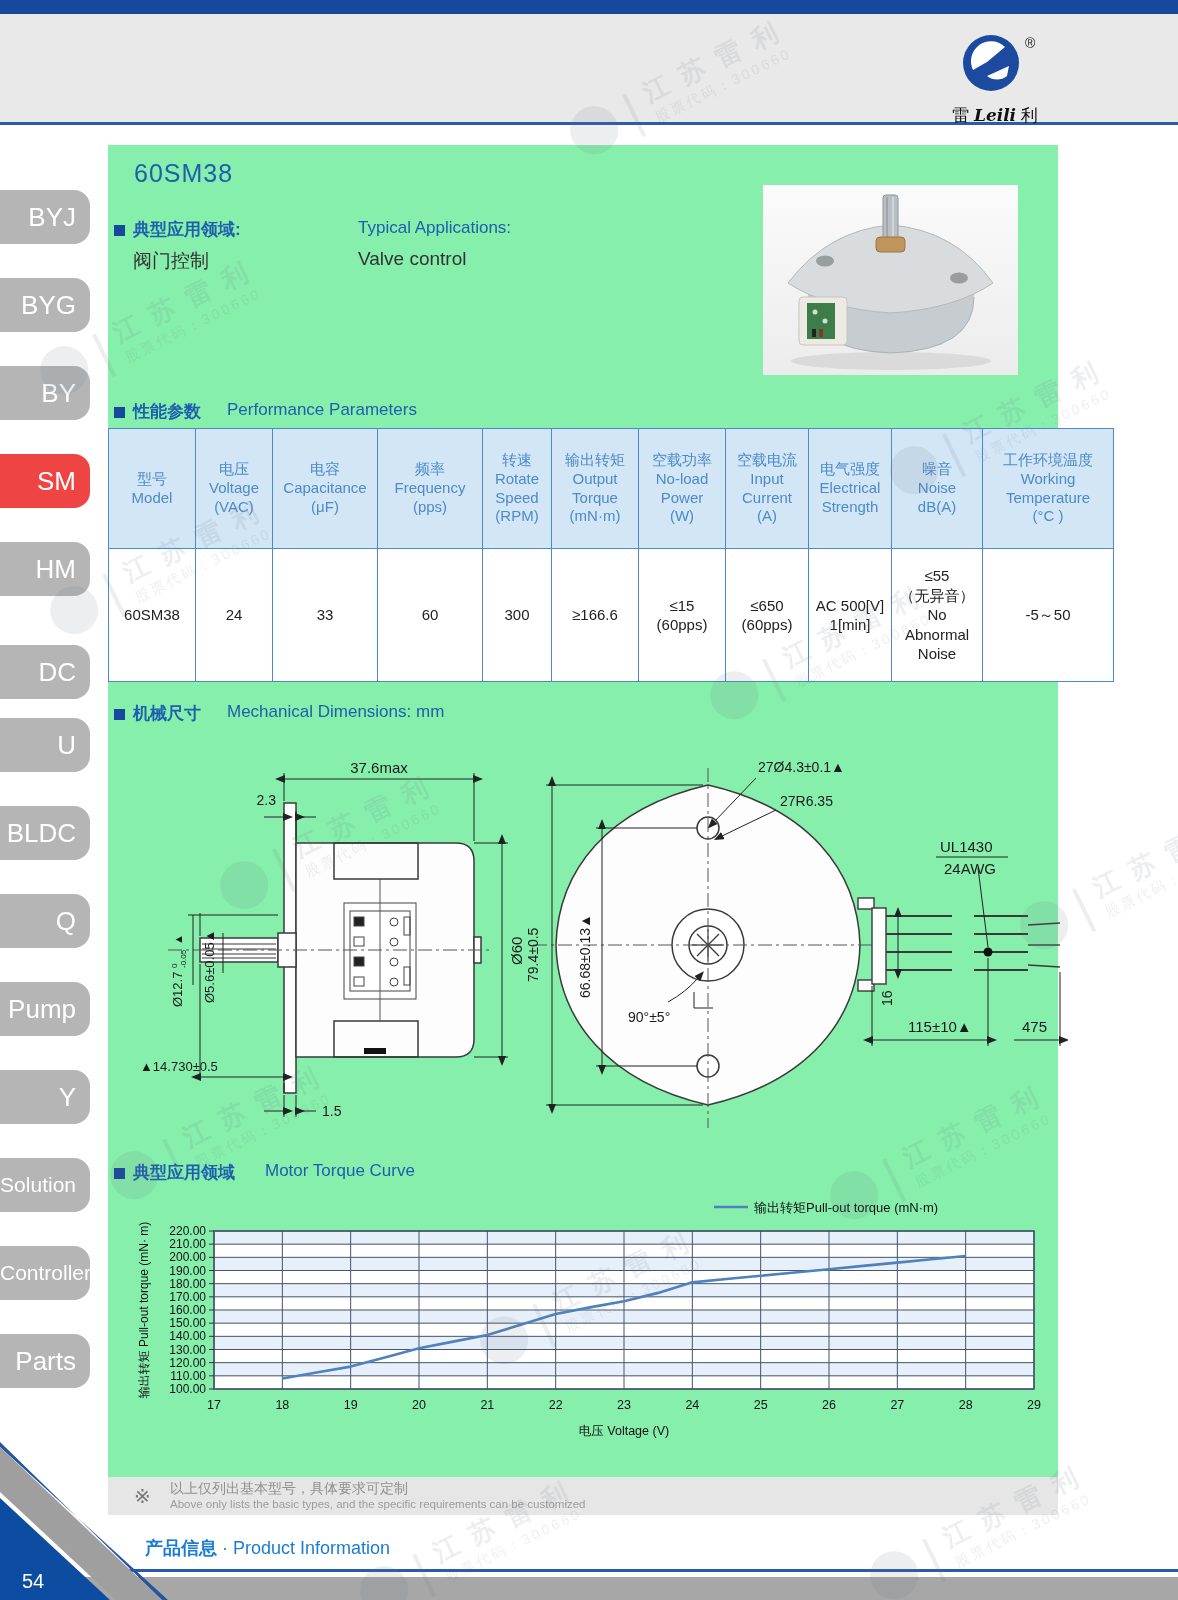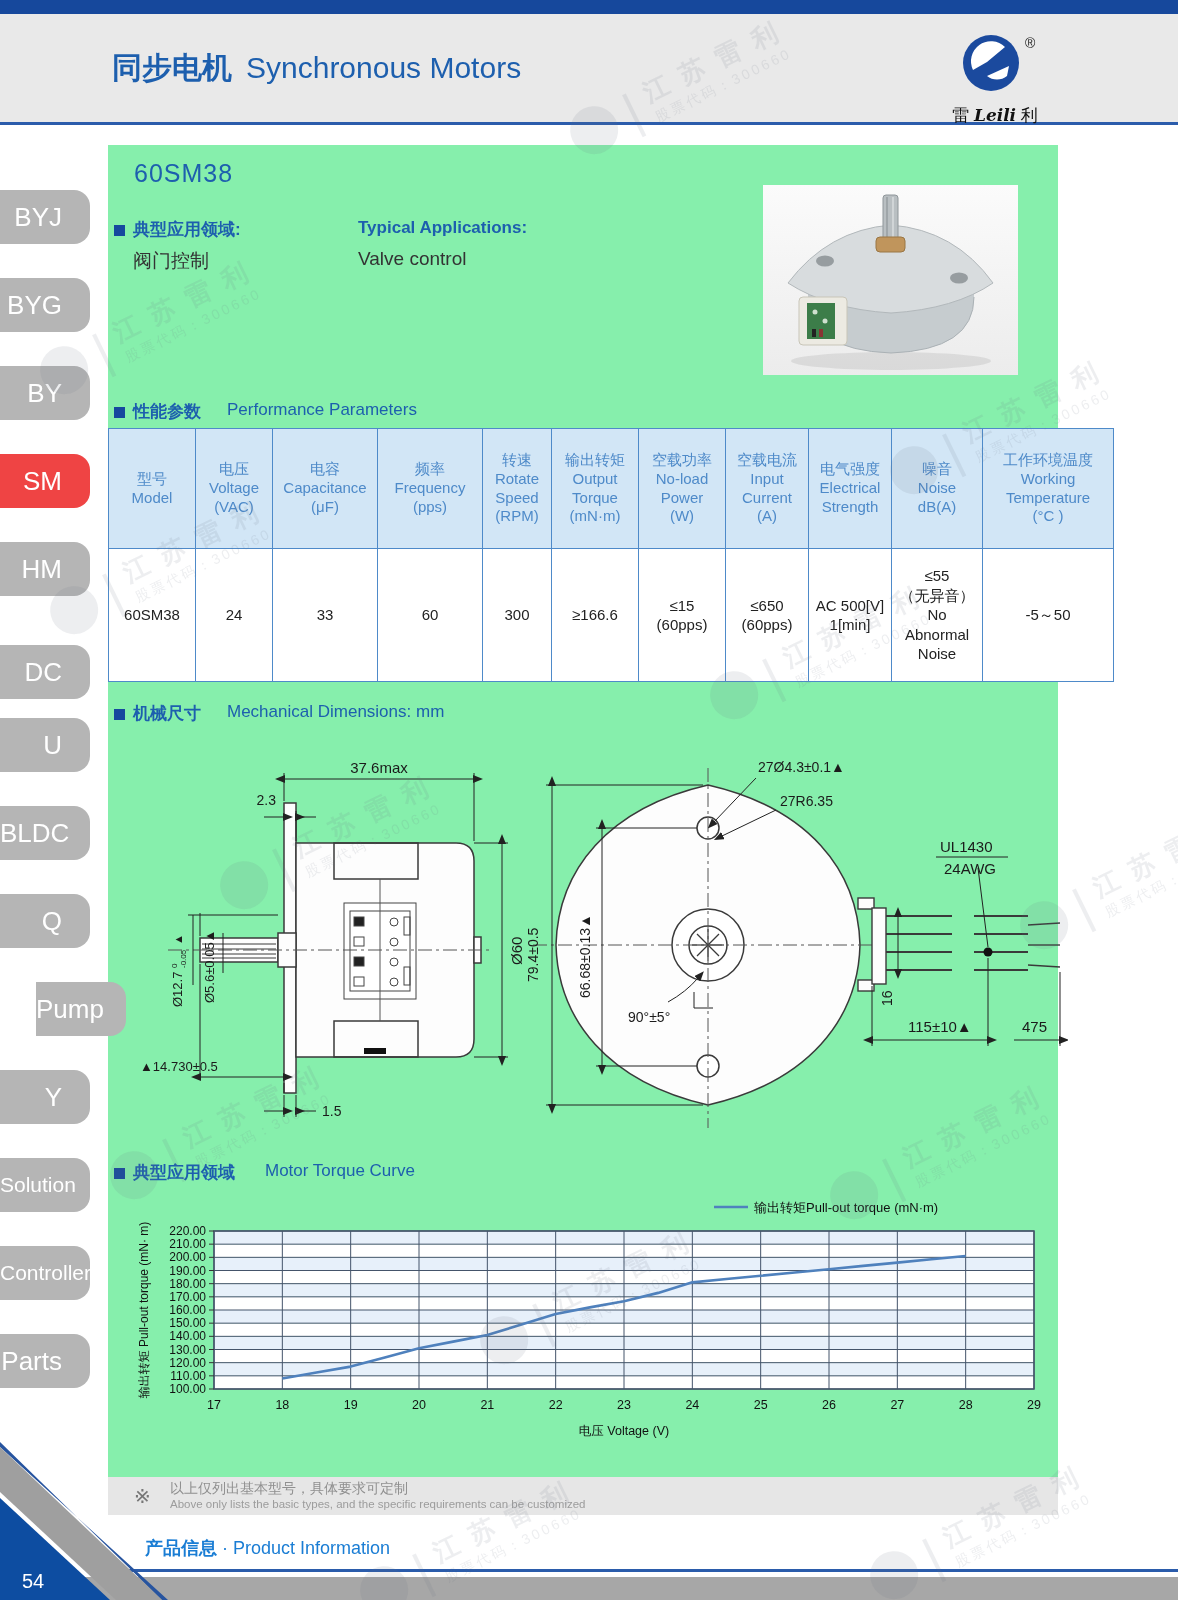--- a/index.html
+++ b/index.html
@@ -10,21 +10,21 @@
   .top-bar{position:absolute;left:0;top:0;width:1178px;height:14px;background:#16489c;z-index:2;}
   .header-band{position:absolute;left:0;top:14px;width:1178px;height:108px;background:#e9e9e9;
                border-bottom:3px solid #2b5cab;z-index:2;}
   .doc-title{position:absolute;left:112px;top:34px;font-size:30px;color:#1d5fae;}
   .doc-title .cn{font-weight:bold;margin-right:14px;}
   .logo{position:absolute;left:930px;top:18px;width:130px;text-align:center;}
   .logo .brand{font-size:17px;color:#111;margin-top:2px;}
   .logo .brand .script{font-family:"DejaVu Serif",serif;font-style:italic;font-weight:bold;}
   
   .side-item{position:absolute;left:0;width:90px;height:54px;line-height:54px;background:#b5b5b5;
-             color:#fff;text-align:right;padding-right:28px;box-sizing:border-box;
+             color:#fff;text-align:right;padding-right:14px;box-sizing:border-box;
              border-radius:0 16px 16px 0;font-size:26px;z-index:2;}
   .side-item.small{font-size:21px;}
   .side-item.active{background:#ef4444;}
   
   .content{position:absolute;left:108px;top:145px;width:950px;height:1370px;background:#86efac;z-index:1;}
   .model-title{position:absolute;left:26px;top:14px;font-size:25px;color:#1d5fae;letter-spacing:1px;}
   .bullet{position:absolute;width:11px;height:11px;background:#16489e;}
   .sec-cn{position:absolute;font-size:17px;font-weight:bold;color:#1d5fae;}
   .sec-en{position:absolute;font-size:17px;color:#1d5fae;}
   .app-val{position:absolute;font-size:19px;color:#333;}
@@ -56,23 +56,20 @@
   .wm-bar{font-size:50px;line-height:1;font-weight:100;}
   .wm-co{font-size:26px;letter-spacing:14px;font-weight:bold;white-space:nowrap;}
   .wm-stock{font-size:14px;letter-spacing:3px;white-space:nowrap;}
   .chart-wrap{position:absolute;left:0;top:1046px;}
 </style>
 </head>
 <body>
 
 <div class="top-bar"></div>
 <div class="header-band">
-  <div class="doc-title">
-    <span class="cn">同步电机</span><span class="en">Synchronous Motors</span>
-  </div>
   <div class="logo">
     <svg width="96" height="66" viewBox="0 0 96 66">
       <circle cx="44" cy="31" r="28" fill="#1b4a9e"></circle>
       <path d="M26,38 A20,20 0 0 1 58,15 L40,30 Z" fill="#fff"></path>
       <path d="M62,34 L40,44 A16,16 0 0 0 60,44 Z" fill="#fff"></path>
       <text x="78" y="16" font-size="14" fill="#222">®</text>
     </svg>
     <div class="brand">
       <span>雷</span>
       <span class="script">Leili</span>
@@ -84,33 +81,33 @@
 <nav id="sidebar">
     <div class="side-item" style="top: 190px;">BYJ</div>
     <div class="side-item" style="top: 278px;">BYG</div>
     <div class="side-item" style="top: 366px;">BY</div>
     <div class="side-item active" style="top: 454px;">SM</div>
     <div class="side-item" style="top: 542px;">HM</div>
     <div class="side-item" style="top: 645px;">DC</div>
     <div class="side-item" style="top: 718px;">U</div>
     <div class="side-item" style="top: 806px;">BLDC</div>
     <div class="side-item" style="top: 894px;">Q</div>
-    <div class="side-item" style="top: 982px; margin-left: 36px;">Pump</div>
+    <div class="side-item" style="top: 982px;">Pump</div>
     <div class="side-item" style="top: 1070px;">Y</div>
     <div class="side-item small" style="top: 1158px;">Solution</div>
     <div class="side-item small" style="top: 1246px;">Controller</div>
     <div class="side-item" style="top: 1334px;">Parts</div>
   </nav>
 
 <div class="content">
   <div class="model-title">60SM38</div>
 
   <div class="bullet" style="left:6px;top:80px;"></div>
   <div class="sec-cn" style="left:25px;top:73px;">典型应用领域:</div>
-  <div class="sec-en" style="left:250px;top:73px;font-weight:bold;">Typical Applications:</div>
+  <div class="sec-en" style="left:250px;top:73px;font-weight:normal;">Typical Applications:</div>
   <div class="app-val" style="left:25px;top:103px;">阀门控制</div>
   <div class="app-val" style="left:250px;top:103px;">Valve control</div>
 
   <div class="photo-box">
     <svg width="255" height="190" viewBox="0 0 255 190">
       <ellipse cx="128" cy="176" rx="100" ry="9" fill="rgba(0,0,0,0.08)"></ellipse>
       <path d="M45,112 Q45,165 128,168 Q211,165 211,112 L211,95 L45,95 Z" fill="#c6cccf"></path>
       <path d="M45,112 Q45,165 128,168 Q211,165 211,112" fill="none" stroke="#aab1b5" stroke-width="1"></path>
       <path d="M25,98 Q65,45 128,40 Q192,45 230,98 Q192,124 128,128 Q65,124 25,98 Z" fill="#d8dcde" stroke="#b2b8bb" stroke-width="1"></path>
       <ellipse cx="62" cy="76" rx="9" ry="5.5" fill="#979da0"></ellipse>

